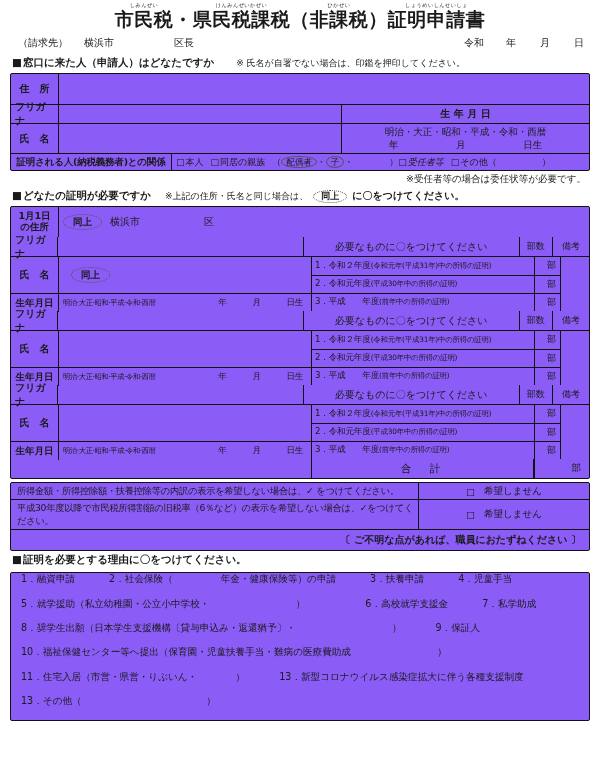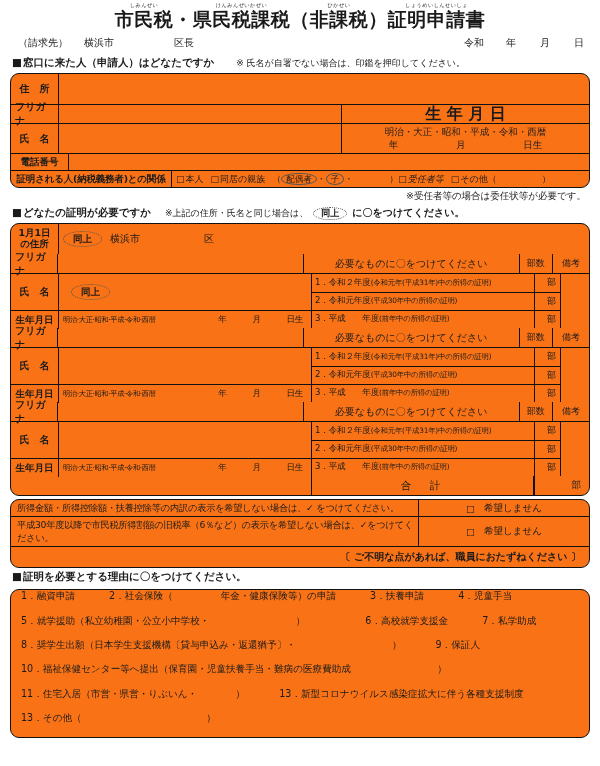--- a/index.html
+++ b/index.html
@@ -89,24 +89,24 @@
   }
   .sec-head .note2 {
     font-weight: normal;
     font-size: 9px;
     margin-left: 14px;
   }
 
   
   .rbox {
     border: 1.6px solid #111;
-    border-radius: 9px;
+    border-radius: 2px;
     box-sizing: border-box;
     overflow: hidden;
-    background: #f97316;
+    background: #8b5cf6;
   }
 
   .row { display: flex; box-sizing: border-box; }
   .row + .row { border-top: 1px solid #111; }
   .cell {
     box-sizing: border-box;
     display: flex;
     align-items: center;
     padding: 0 4px;
   }
@@ -119,21 +119,21 @@
   .center { justify-content: center; }
 
   
   .w-lbl { width: 47px; }
   .box1 .r1 { height: 30px; }
   .box1 .r2 { height: 19px; }
   .box1 .r3 { height: 30px; }
   .box1 .r4 { height: 17px; }
   .box1 .r5 { height: 17px; }
   .f-birth { width: 248px; }
-  .birth-head { font-weight: bold; font-size: 16px; }
+  .birth-head { font-weight: bold; font-size: 10px; }
   .era-line {
     display: flex;
     flex-direction: column;
     justify-content: center;
     align-items: center;
     width: 100%;
     font-size: 9.5px;
     line-height: 1.35;
   }
   .era-sub {
@@ -381,24 +381,20 @@
         <div class="era-line">
           <div>明治・大正・昭和・平成・令和・西暦</div>
           <div class="era-sub">
             <span>年</span>
             <span>月</span>
             <span>日生</span>
           </div>
         </div>
       </div>
     </div>
-    <div class="row r4">
-      <div class="cell tel-lbl">電話番号</div>
-      <div class="cell name-fill"></div>
-    </div>
     <div class="row r5">
       <div class="cell rel-lbl">証明される人(納税義務者)との関係</div>
       <div class="cell rel-opts" id="relation-options">
           <span style="margin-right: 7px;"><span class="cbx">□</span><span>本人</span></span>
           <span style="margin-right: 7px;"><span class="cbx">□</span><span>同居の親族</span></span>
           <span>（</span>
           <span class="ell">配偶者</span>
           <span>・</span>
           <span class="ell">子</span>
           <span>・</span>

